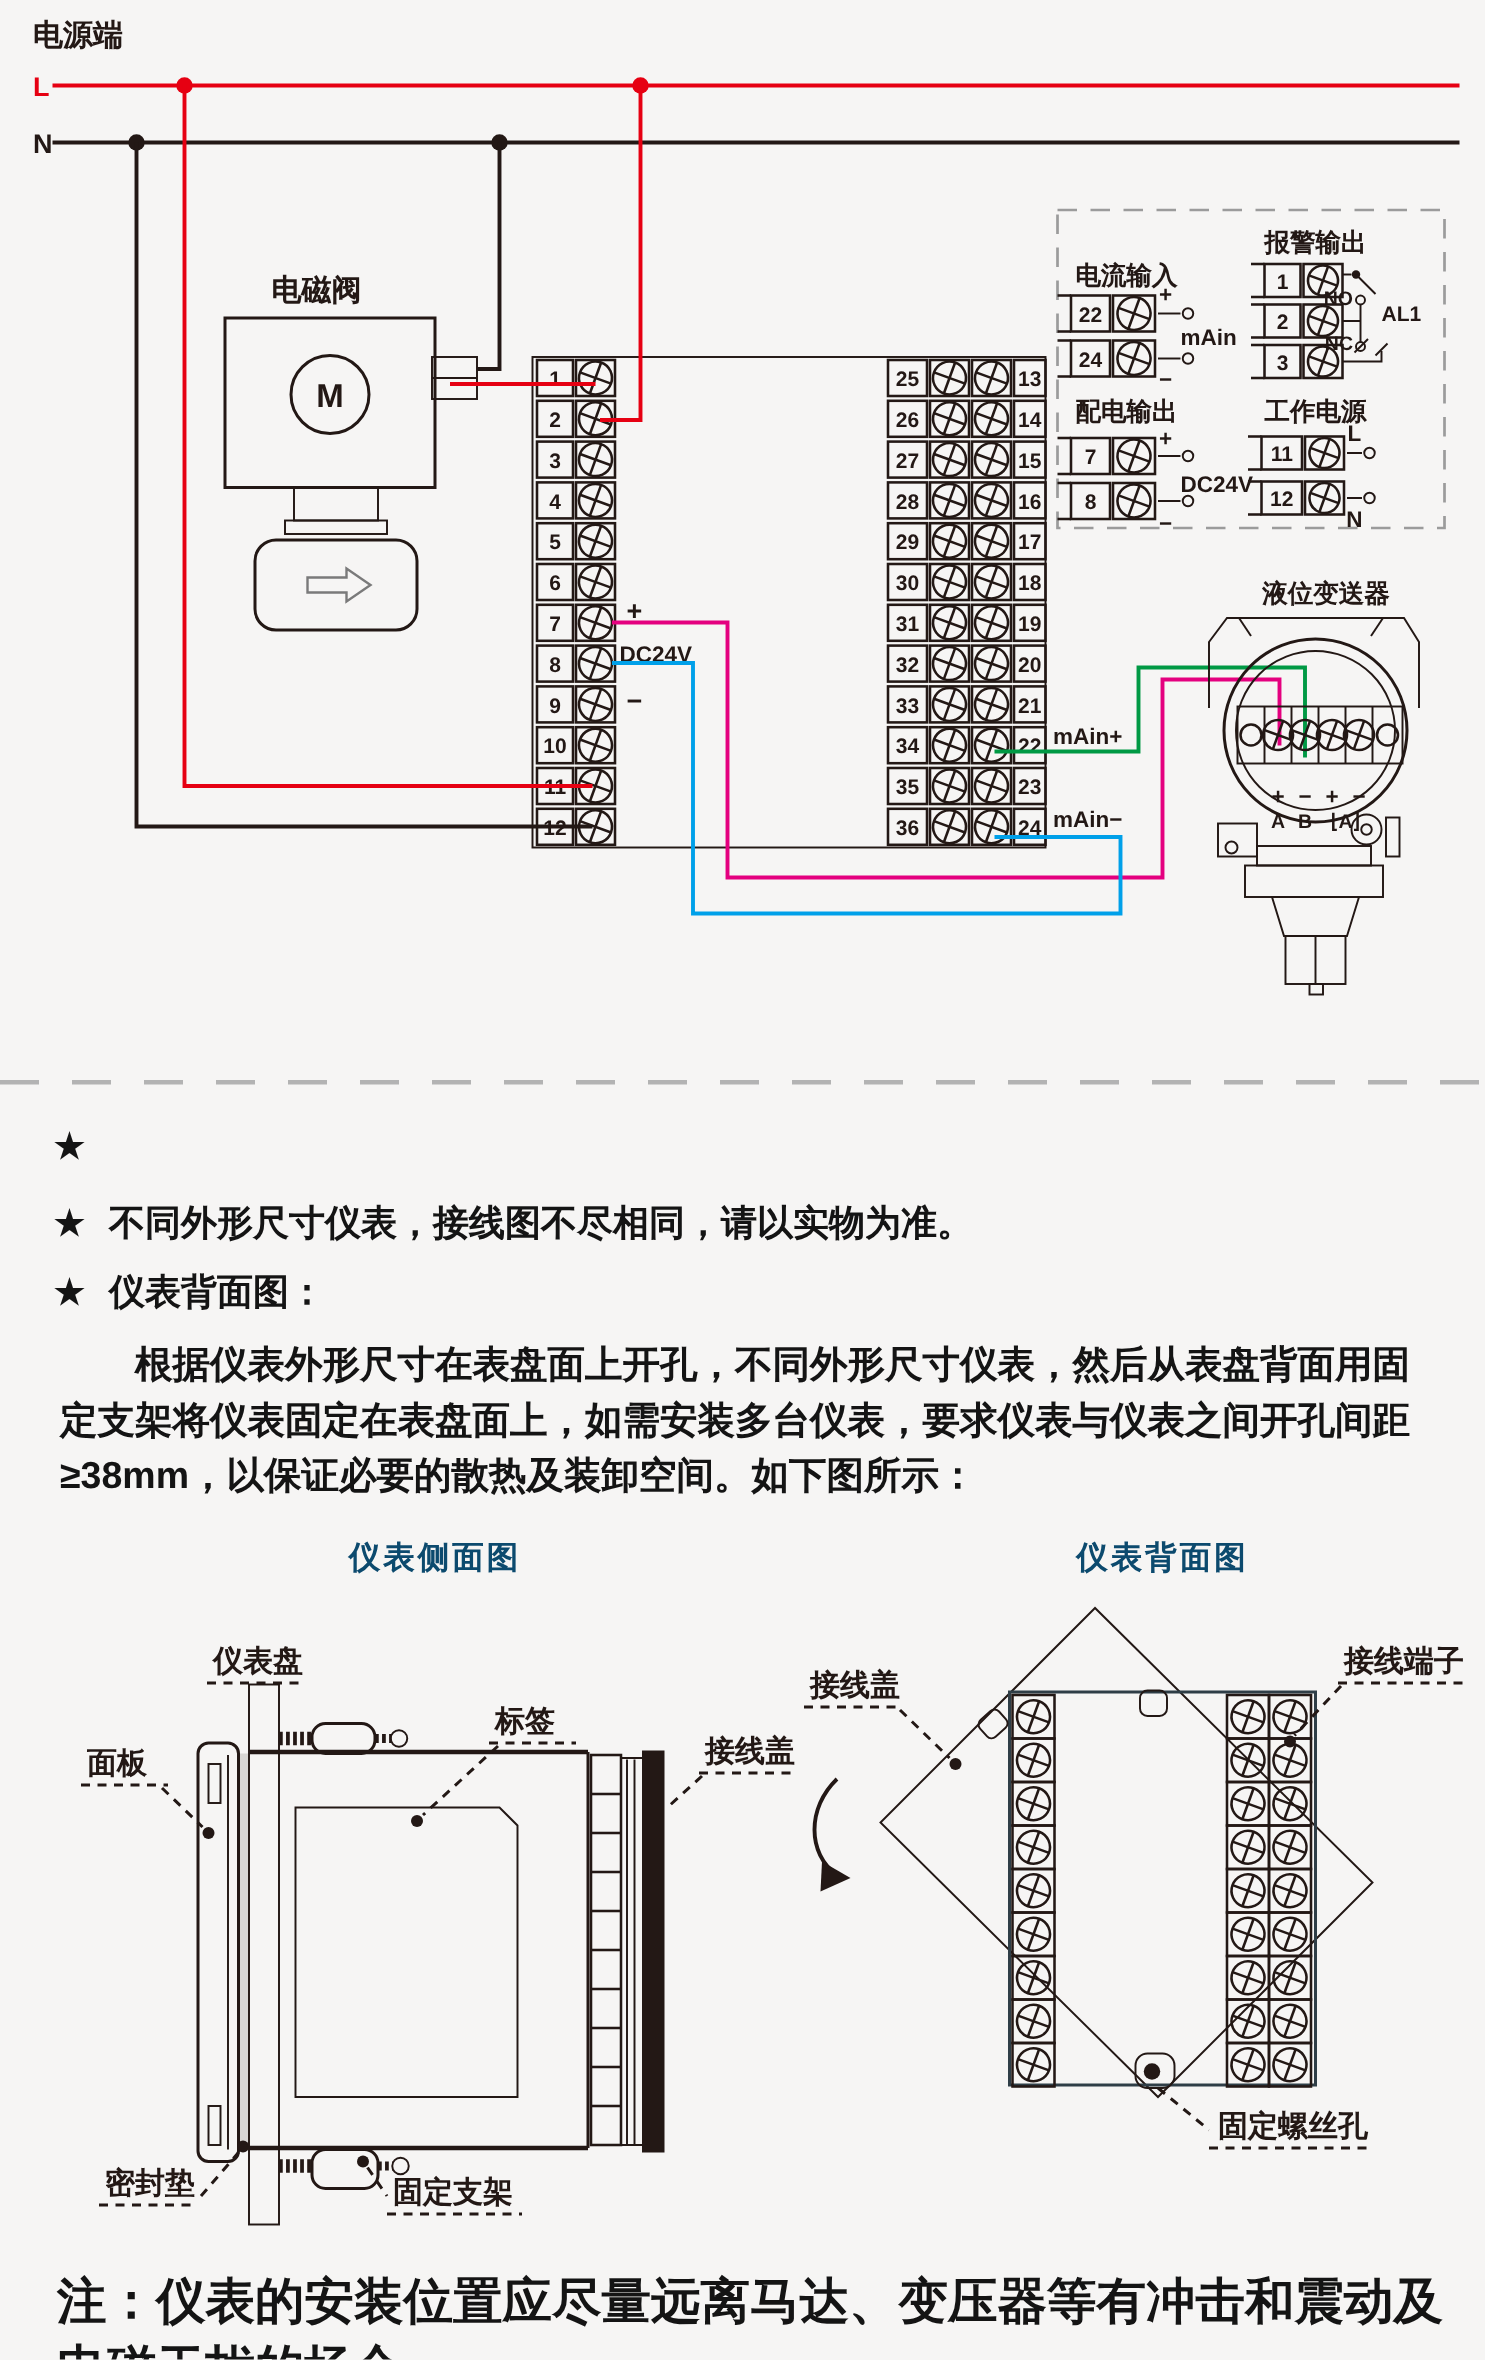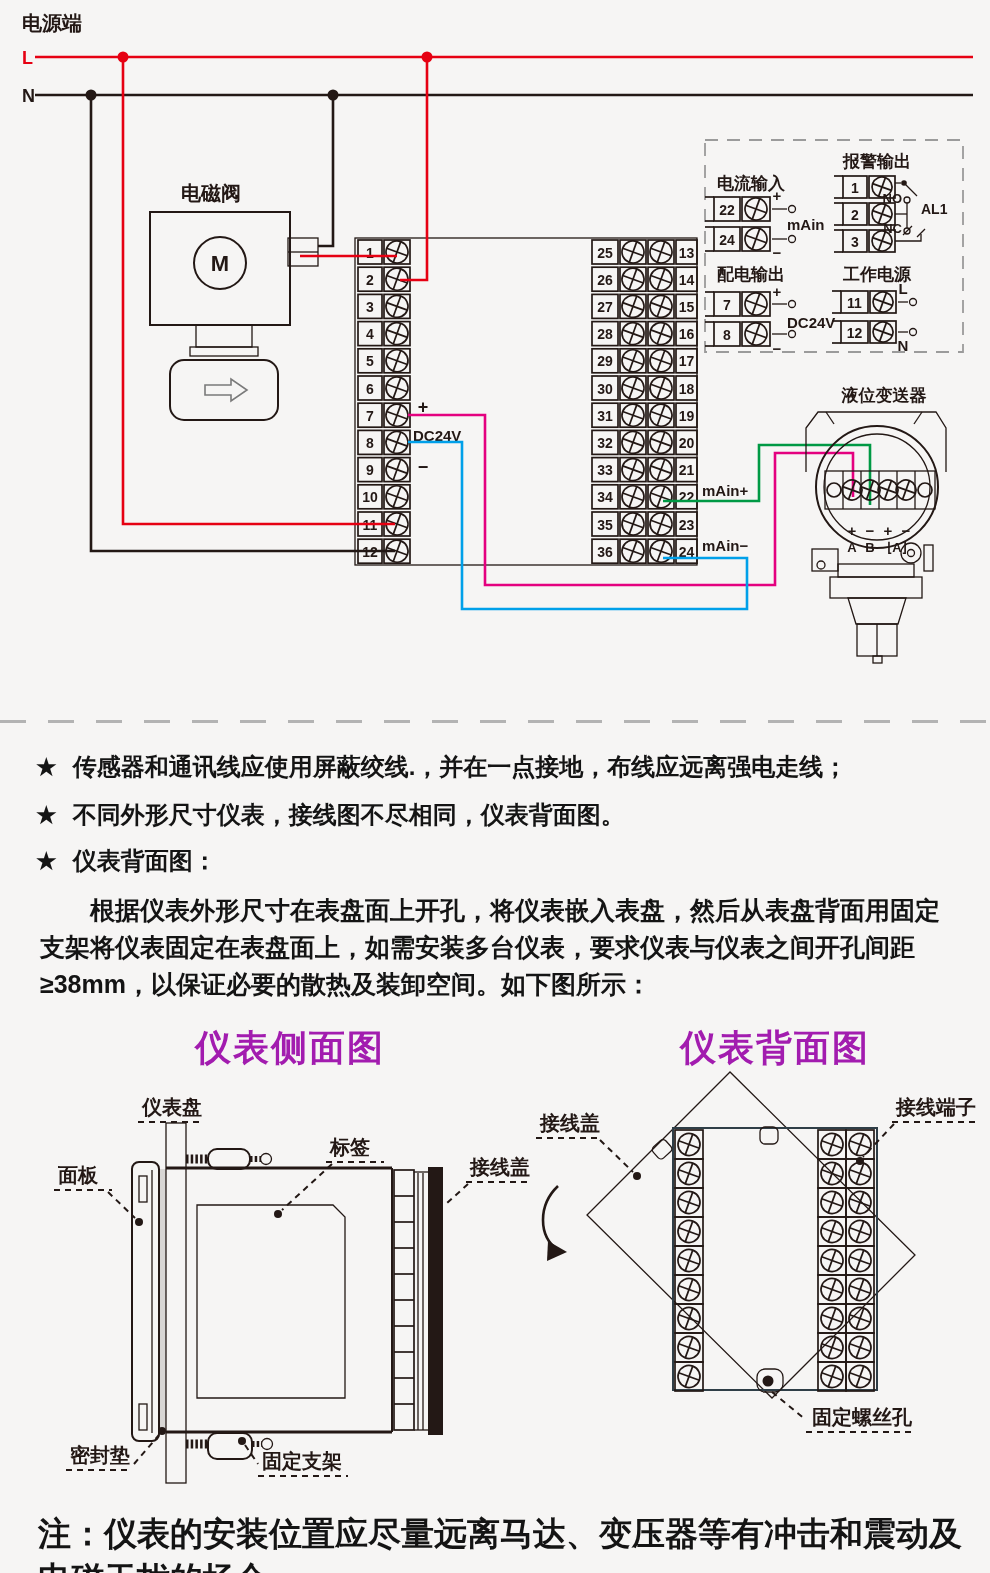--- a/index.html
+++ b/index.html
@@ -30,21 +30,21 @@
   .dot{fill:#231815;stroke:none}
   .rdot{fill:#e60012;stroke:none}
   .divider{position:absolute;left:0;right:0;top:720px;height:3px;
      background:repeating-linear-gradient(90deg,#b3b3b3 0 26px,transparent 26px 48px)}
   .brow{position:absolute;left:36px;right:16px;display:flex;gap:16px;
         font-size:24px;font-weight:bold;color:#141414;align-items:baseline}
   .star{font-size:23px}
   .para{position:absolute;left:40px;width:914px;font-size:25px;font-weight:bold;
         line-height:37px;text-indent:2em;color:#141414}
   .figtitle{position:absolute;width:240px;text-align:center;font-family:"Liberation Serif",serif;
-        font-weight:bold;font-size:36px;letter-spacing:2px;color:#a21caf}
+        font-weight:bold;font-size:21px;letter-spacing:2px;color:#0c4a6e}
   .footer{position:absolute;left:38px;top:1512px;font-size:33px;font-weight:bold;color:#141414}
 </style>
 </head>
 <body>
 
 <svg class="abs" style="left:0;top:0" width="990" height="725" viewBox="0 0 990 725">
 
   <text x="22" y="30" class="t20">电源端</text>
   <text x="22" y="64" class="t18 red" style="text-anchor:start">L</text>
   <text x="22" y="102" class="t18" style="text-anchor:start">N</text>
@@ -575,32 +575,31 @@
     <rect x="857" y="624" width="40" height="32" class="sh1"></rect>
     <line x1="877" y1="624" x2="877" y2="656" class="sh1"></line>
     <rect x="873" y="656" width="9" height="7" class="sh1"></rect>
   </g>
 </svg>
 
 <div class="divider"></div>
 
 <div class="brow" style="top:751px">
   <span class="star">★</span>
-  <span>传感器和通讯线应使用屏蔽绞线.，并在一点接地，布线应远离强电走线；</span>
 </div>
 <div class="brow" style="top:799px">
   <span class="star">★</span>
-  <span>不同外形尺寸仪表，接线图不尽相同，仪表背面图。</span>
+  <span>不同外形尺寸仪表，接线图不尽相同，请以实物为准。</span>
 </div>
 <div class="brow" style="top:845px">
   <span class="star">★</span>
   <span>仪表背面图：</span>
 </div>
 
-<div class="para" style="top:892px">根据仪表外形尺寸在表盘面上开孔，将仪表嵌入表盘，然后从表盘背面用固定支架将仪表固定在表盘面上，如需安装多台仪表，要求仪表与仪表之间开孔间距≥38mm，以保证必要的散热及装卸空间。如下图所示：</div>
+<div class="para" style="top:892px">根据仪表外形尺寸在表盘面上开孔，不同外形尺寸仪表，然后从表盘背面用固定支架将仪表固定在表盘面上，如需安装多台仪表，要求仪表与仪表之间开孔间距≥38mm，以保证必要的散热及装卸空间。如下图所示：</div>
 
 <div class="figtitle" style="left:170px;top:1024px">仪表侧面图</div>
 <div class="figtitle" style="left:655px;top:1024px">仪表背面图</div>
 
 <svg class="abs" style="left:20px;top:1080px" width="520" height="410" viewBox="20 1080 520 410">
   <defs>
     <pattern id="hatch" width="8" height="8" patternUnits="userSpaceOnUse" patternTransform="rotate(45)">
       <line x1="0" y1="0" x2="0" y2="8" stroke="#231815" stroke-width="1.5"></line>
     </pattern>
   </defs>

